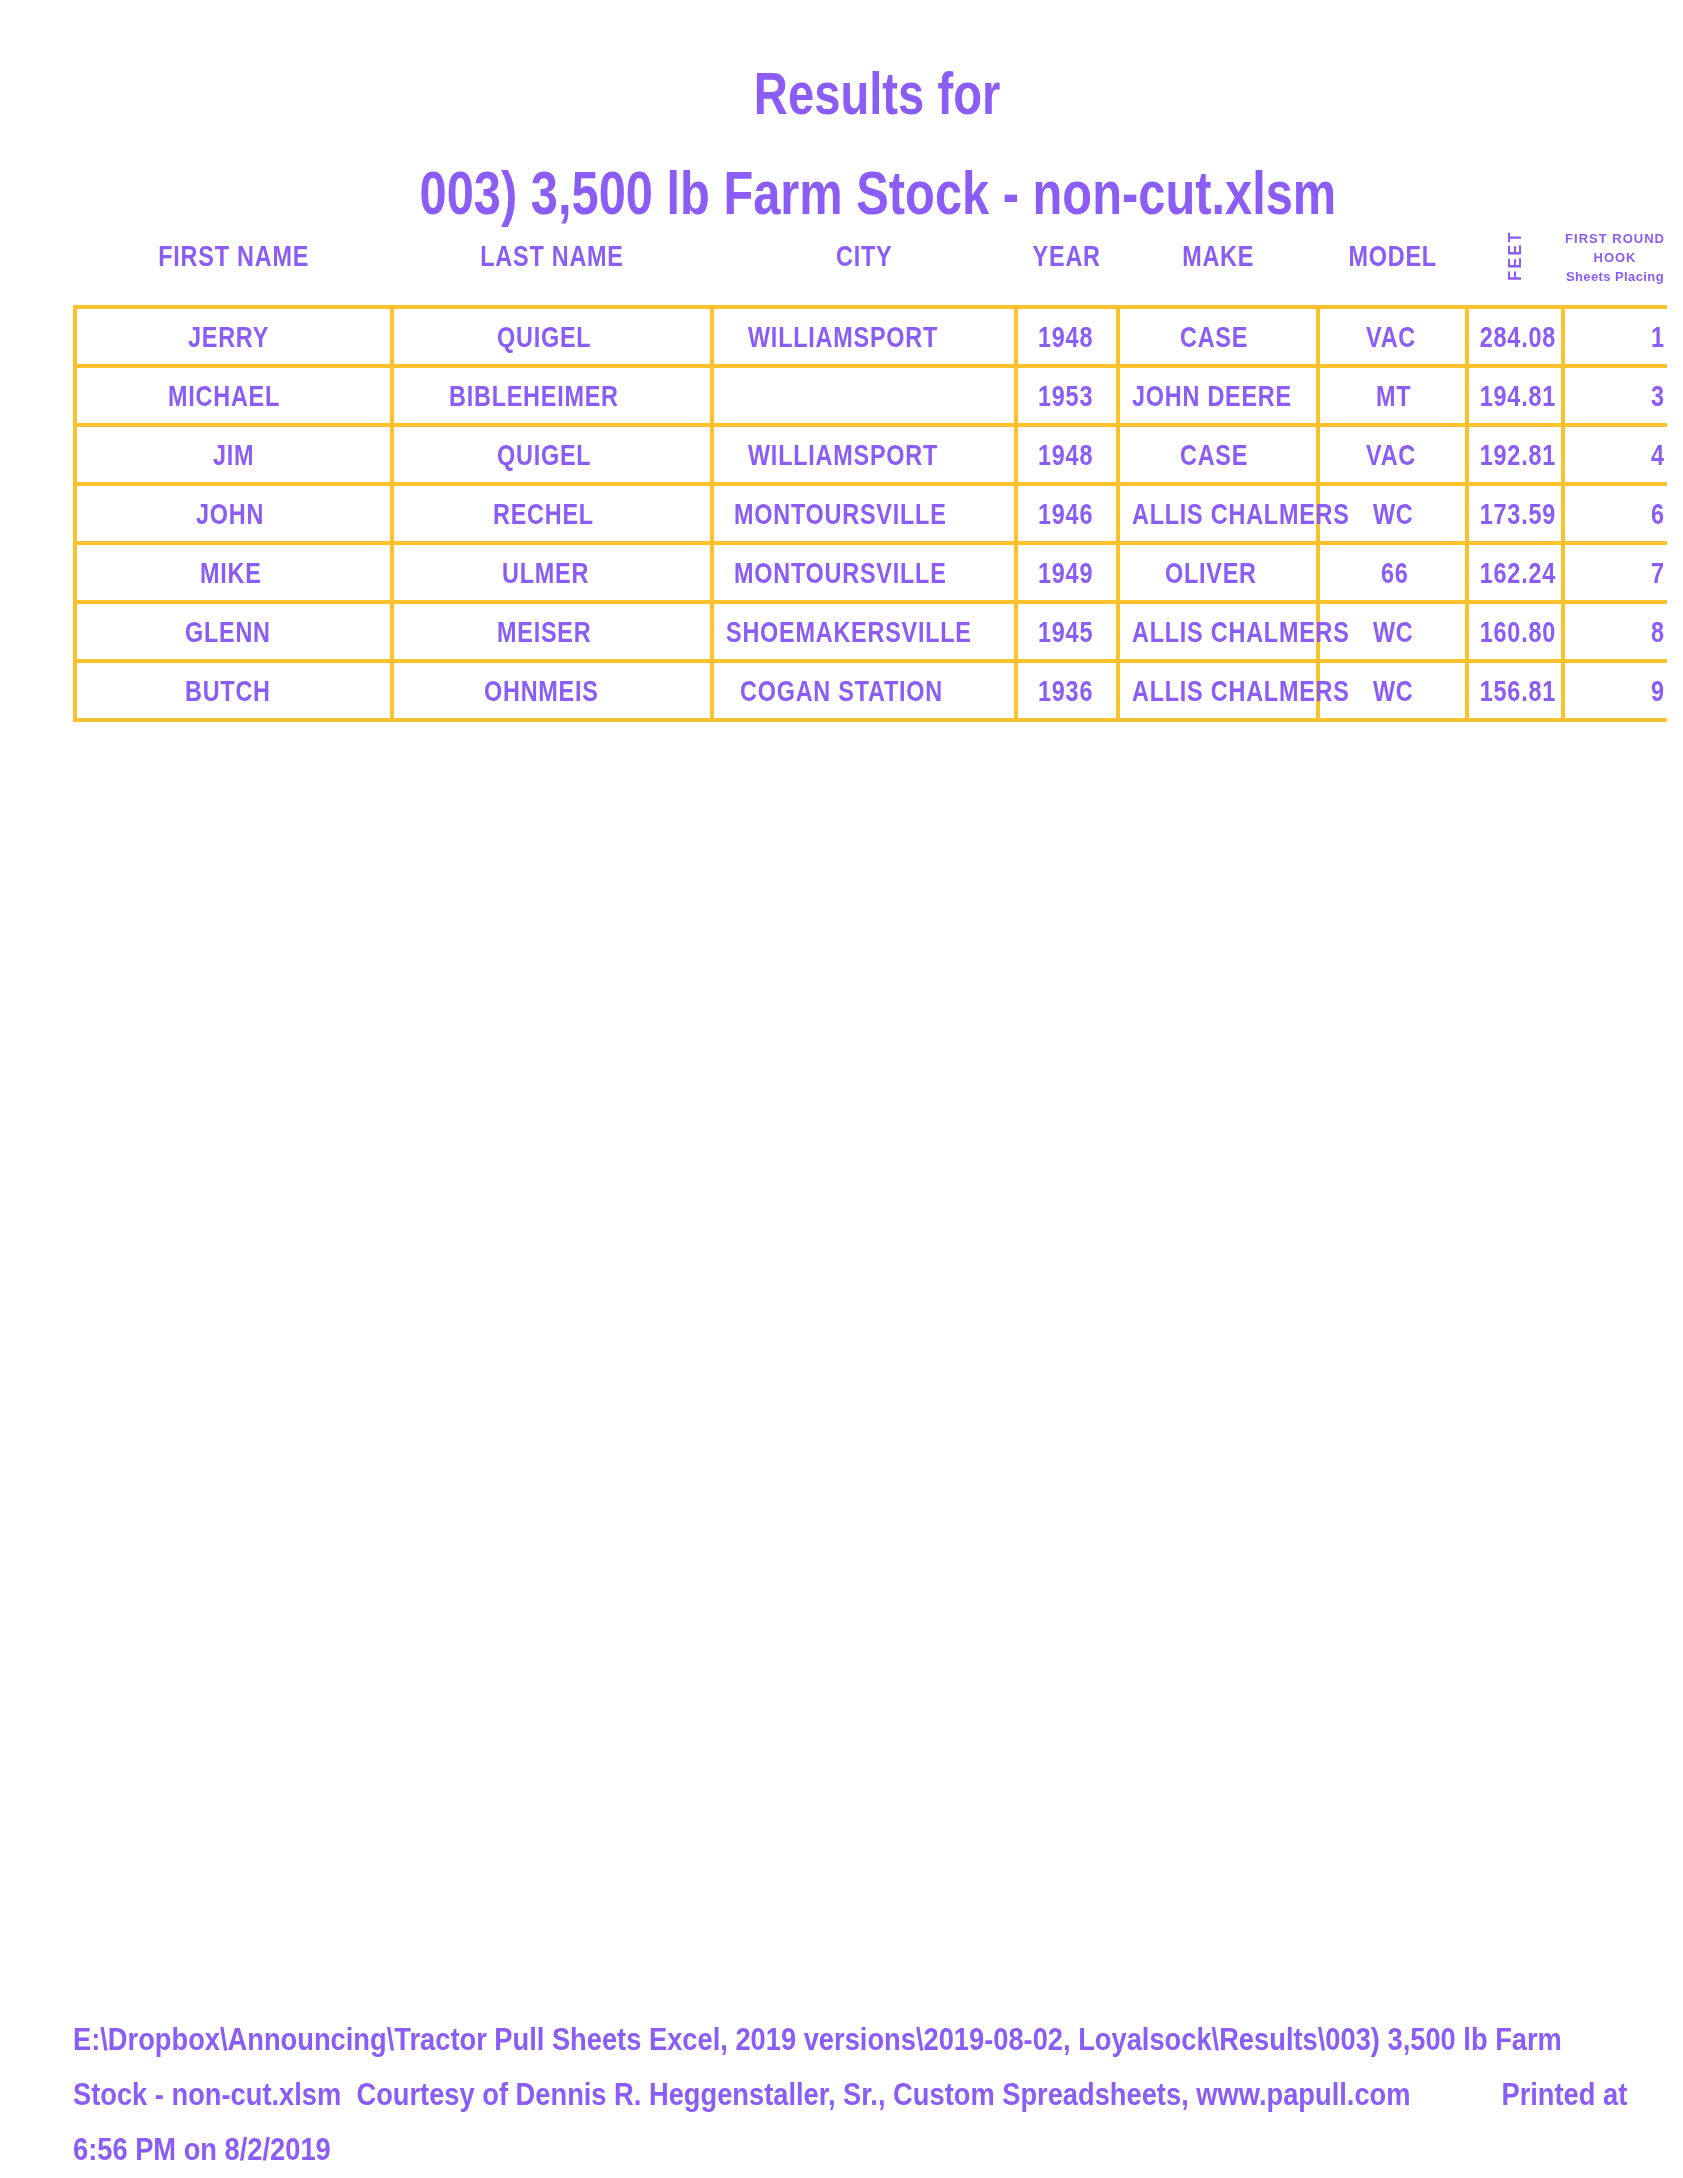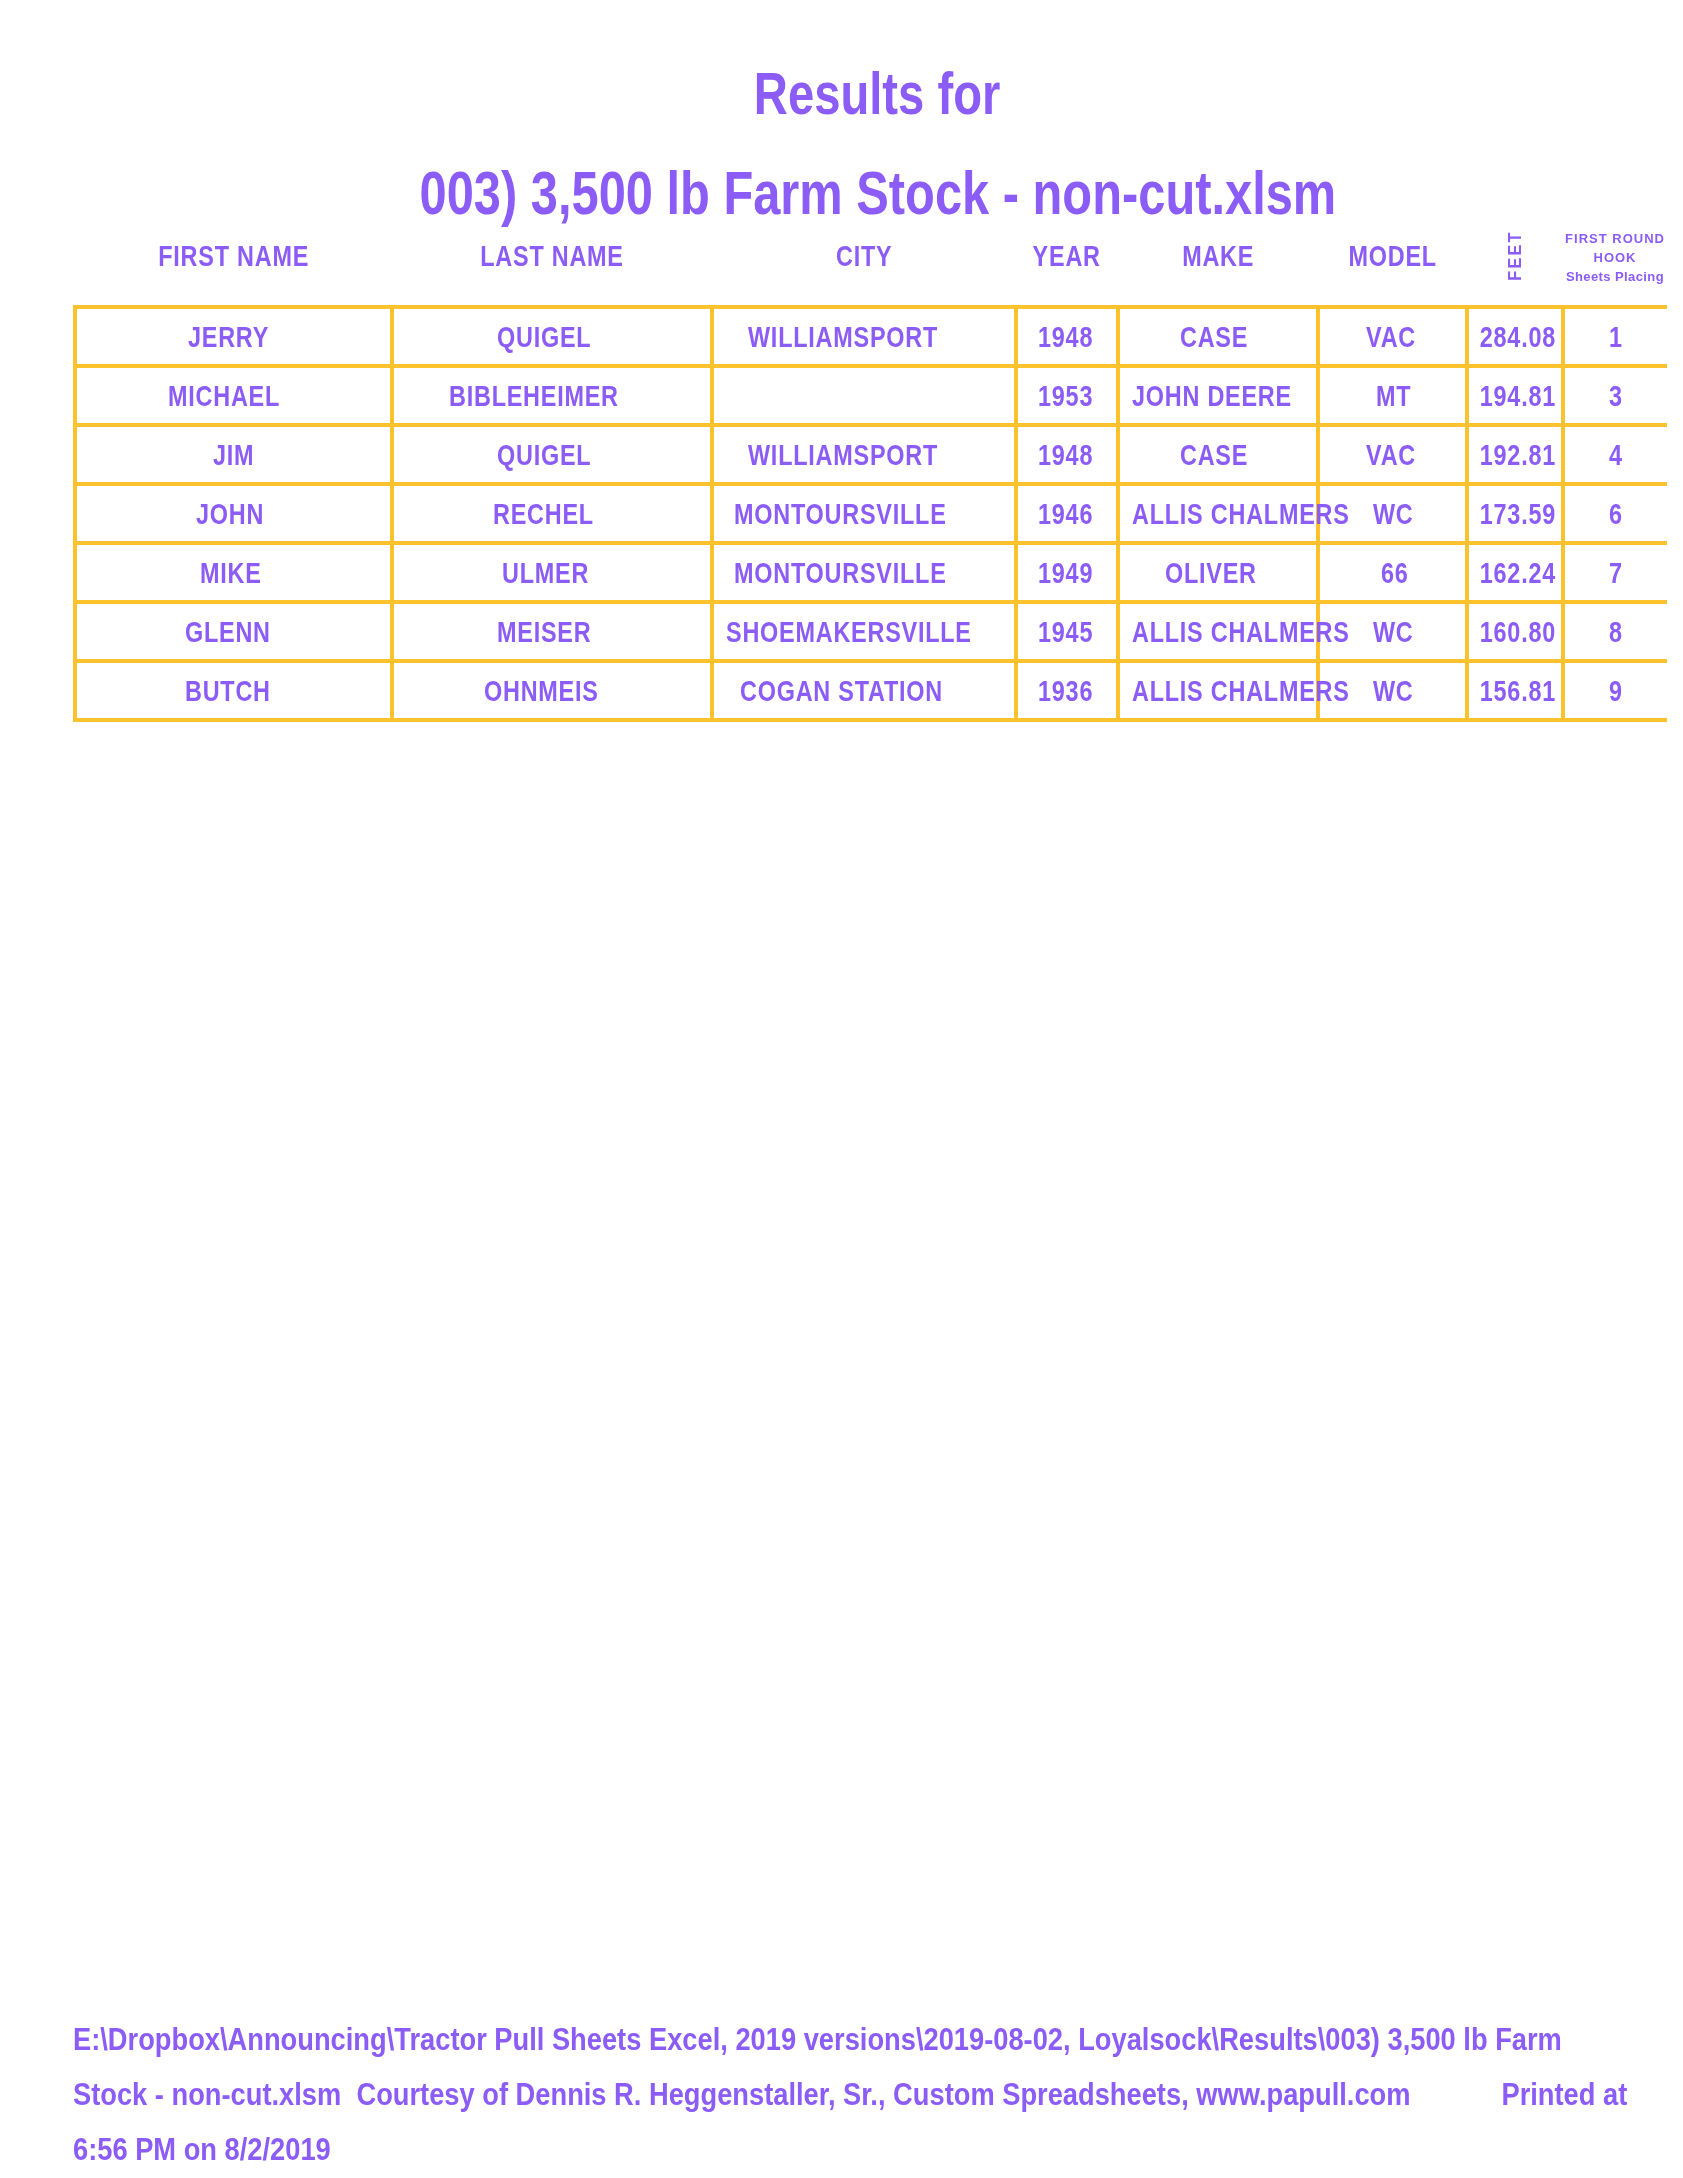--- a/index.html
+++ b/index.html
@@ -26,21 +26,21 @@
   th.placing-th { padding-bottom:4px; }
   .ph  { font-size:13px; letter-spacing:1px; line-height:19px; white-space:nowrap; }
   .ph3 { font-size:13px; letter-spacing:0.4px; line-height:19px; white-space:nowrap; }
 
   tbody td {
     border:4px solid var(--gold); height:55px; vertical-align:middle;
     font-size:30px; font-weight:bold; background:#ffffff; overflow:visible; padding:0;
   }
   tbody td:last-child { border-right:none; }
   td.al { text-align:center; padding-left:12px; }
-  td.ac { text-align:center; }
+  td.ac { text-align:right; }
   .ct { display:inline-block; transform:scaleX(0.78); transform-origin:left center; letter-spacing:1px; white-space:nowrap; }
   td.ac .ct { transform-origin:center center; }
 
   
   .footer { position:absolute; left:37px; top:2012px; font-size:31px; line-height:55px; }
   .ft { display:inline-block; transform:scaleX(0.88); transform-origin:left center; white-space:pre; }
 </style>
 </head>
 <body>
 

